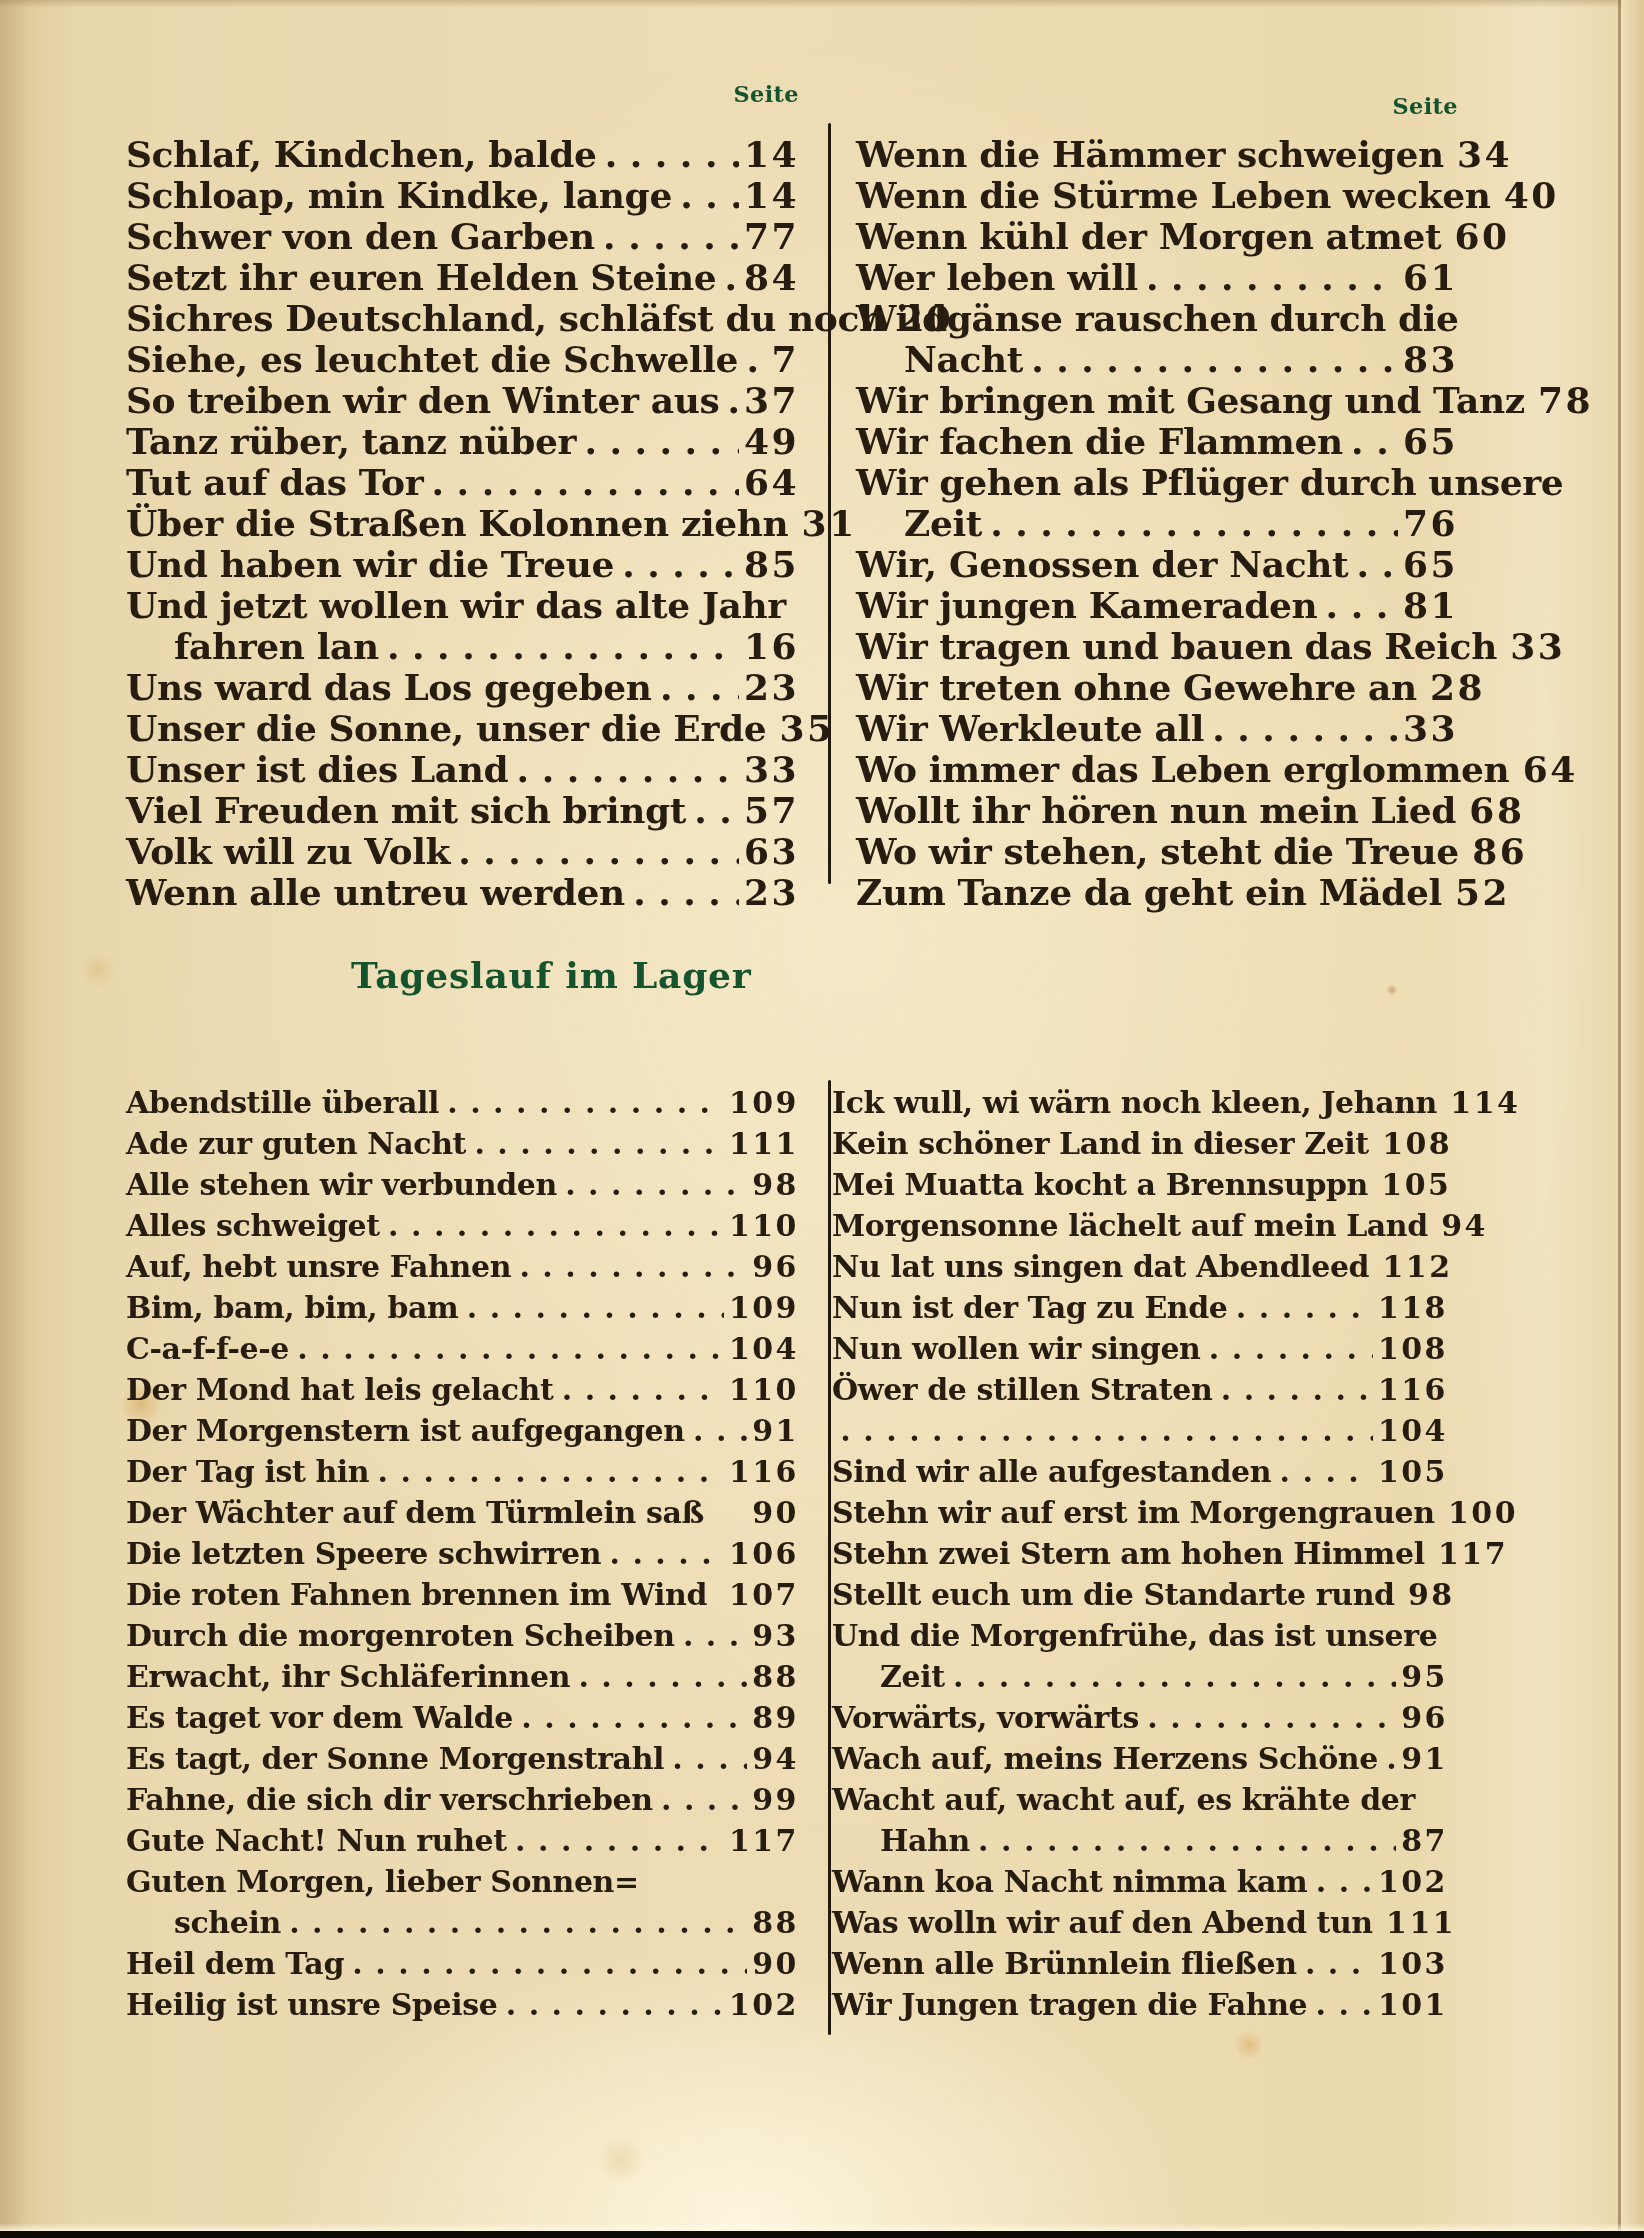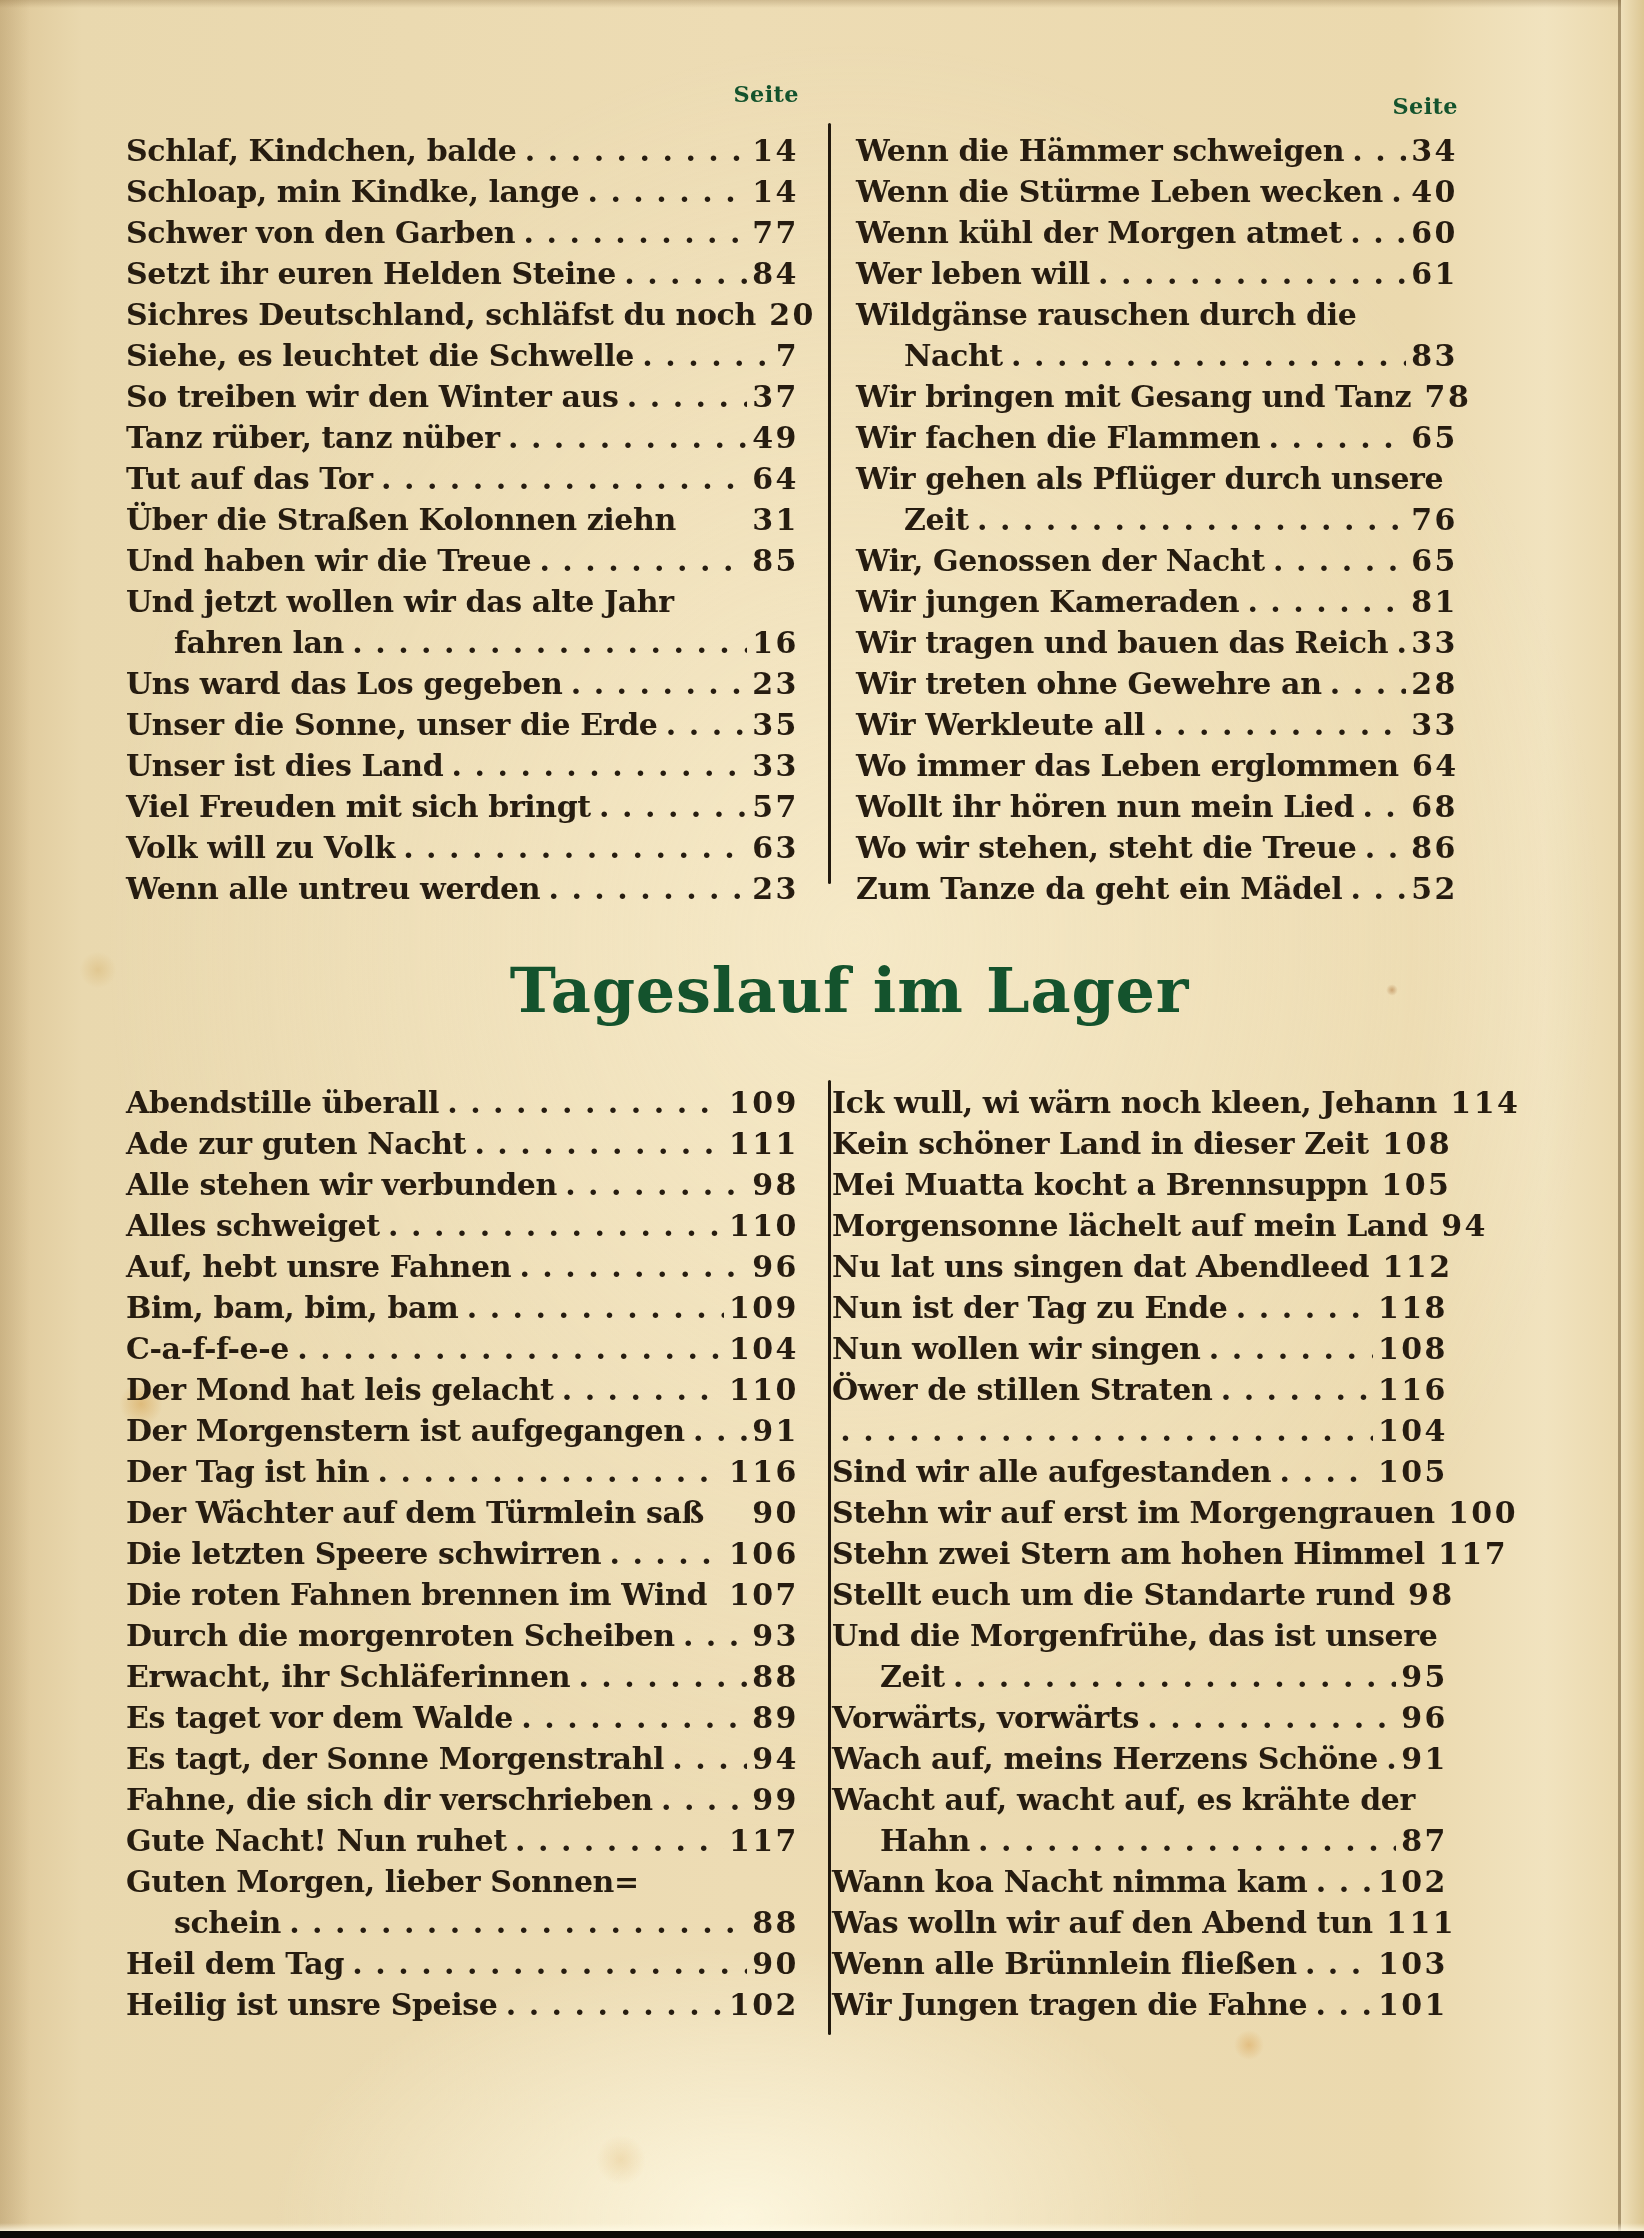--- a/index.html
+++ b/index.html
@@ -35,30 +35,30 @@
       radial-gradient(circle at 98px 970px, rgba(200,150,60,.25), rgba(200,150,60,0) 18.3px),
       radial-gradient(circle at 621px 2160px, rgba(205,150,55,.2), rgba(205,150,55,0) 25px);}
   
   .divider{position:absolute;width:3.3px;background:#221a0f;border-radius:1.7px;}
   #divider-1{left:828px;top:123px;height:761px;}
   #divider-2{left:828px;top:1080px;height:955px;}
   
   .seite{position:absolute;text-align:right;font-weight:bold;font-size:22.4px;letter-spacing:0.4px;}
   #seite-left{left:126px;top:81px;width:673px;}
   #seite-right{left:856px;top:93px;width:602px;}
-  .heading{position:absolute;left:351px;top:954px;width:997px;text-align:center;
-    font-size:62px;font-weight:bold;letter-spacing:0.8px;}
+  .heading{position:absolute;left:351px;top:954px;width:997px;
+    font-size:36px;font-weight:bold;letter-spacing:0.8px;}
   
   .col{position:absolute;}
   #idx1-left {left:126px;top:133px;width:673px;}
   #idx1-right{left:856px;top:133px;width:602px;}
   #idx2-left {left:126px;top:1082px;width:673px;}
   #idx2-right{left:832px;top:1082px;width:616px;}
   .line{display:flex;align-items:baseline;}
-  .s1 .line{height:41px;font-size:30px;}
+  .s1 .line{height:41px;font-size:36px;}
   .s2 .line{height:41px;font-size:30px;align-items:center;}
   .line .t{font-weight:bold;white-space:pre;letter-spacing:-0.4px;flex:0 0 auto;}
   .line .leader{flex:1 1 0;min-width:0;overflow:hidden;white-space:nowrap;margin:0 5px 0 8.3px;}
   .line .leader::before{content:"..........................................";
     letter-spacing:12.5px;font-weight:bold;}
   .line .leader.nodots::before{content:"";}
   .line .pg{font-weight:bold;letter-spacing:2.5px;text-align:right;flex:0 0 auto;}
   .line.indent .t{padding-left:48px;}
 </style>
 </head>

